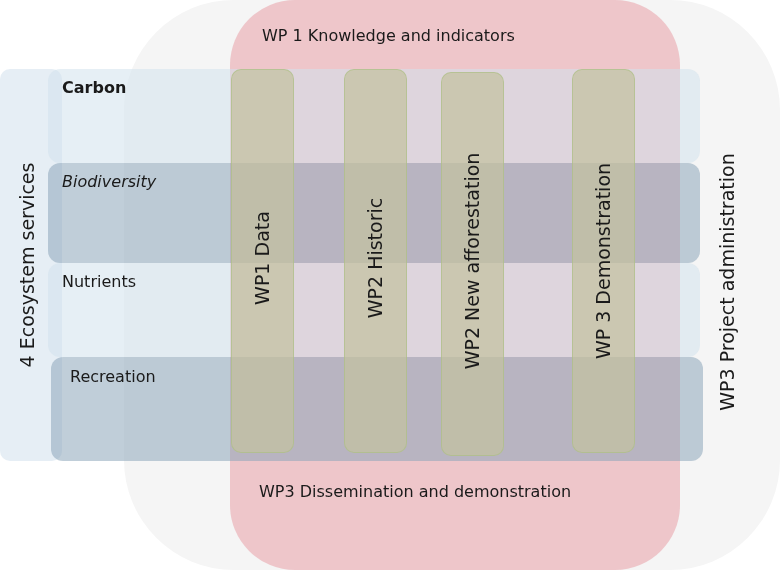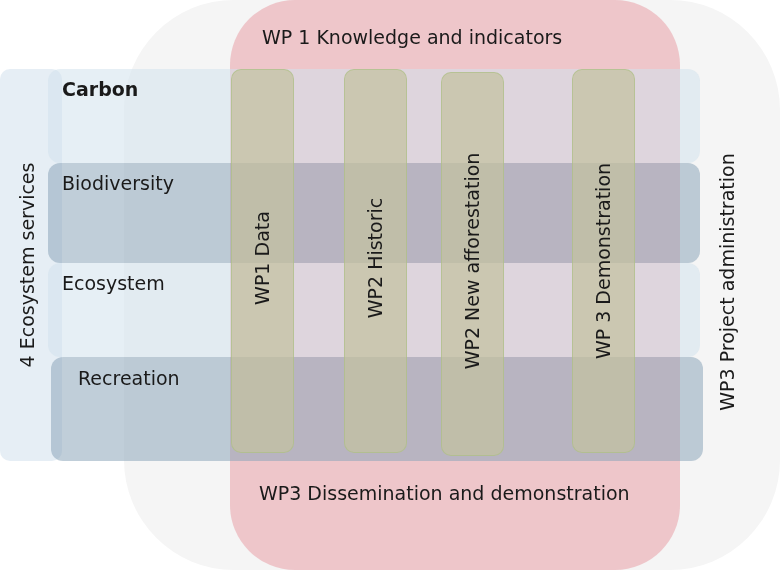--- a/index.html
+++ b/index.html
@@ -27,21 +27,21 @@
   #row-rec    { top: 357px; height: 104px; left: 51px; }
 
   .col { width: 63px; border-radius: 10px;
          background: rgba(196,194,160,0.72);
          border: 1px solid rgba(170,190,130,0.6); }
   #col-1 { left: 231px; top: 69px;  height: 384px; }
   #col-2 { left: 344px; top: 69px;  height: 384px; }
   #col-3 { left: 441px; top: 72px;  height: 384px; }
   #col-4 { left: 572px; top: 69px;  height: 384px; }
 
-  .txt { font-size: 19px; white-space: nowrap; }
+  .txt { font-size: 16px; white-space: nowrap; }
   .vtxt { font-size: 19px; white-space: nowrap;
           transform: translate(-50%, -50%) rotate(-90deg);
           transform-origin: center center; }
 </style>
 </head>
 <body>
 
 <div id="admin" class="abs"></div>
 <div id="wp1" class="abs"></div>
 
@@ -54,23 +54,23 @@
 
 <div id="col-1" class="abs col"></div>
 <div id="col-2" class="abs col"></div>
 <div id="col-3" class="abs col"></div>
 <div id="col-4" class="abs col"></div>
 
 <div class="abs txt" style="left:262px; top:26px;">WP 1 Knowledge and indicators</div>
 <div class="abs txt" style="left:259px; top:482px;">WP3 Dissemination and demonstration</div>
 
 <div class="abs txt" style="left:62px; top:78px;font-weight:bold;">Carbon</div>
-<div class="abs txt" style="left:62px; top:172px;">Biodiversity</div>
-<div class="abs txt" style="left:62px; top:272px;">Ecosystem</div>
-<div class="abs txt" style="left:78px; top:367px;">Recreation</div>
+<div class="abs txt" style="left:62px; top:172px;font-style:italic;">Biodiversity</div>
+<div class="abs txt" style="left:62px; top:272px;">Nutrients</div>
+<div class="abs txt" style="left:70px; top:367px;">Recreation</div>
 
 <div class="abs vtxt" style="left:27px; top:265px;">4 Ecosystem services</div>
 <div class="abs vtxt" style="left:727px; top:282px;">WP3 Project administration</div>
 
 <div class="abs vtxt" style="left:262px; top:258px;">WP1 Data</div>
 <div class="abs vtxt" style="left:375px; top:258px;">WP2 Historic</div>
 <div class="abs vtxt" style="left:472px; top:261px;">WP2 New afforestation</div>
 <div class="abs vtxt" style="left:603px; top:261px;">WP 3 Demonstration</div>
 
 </body></html>

